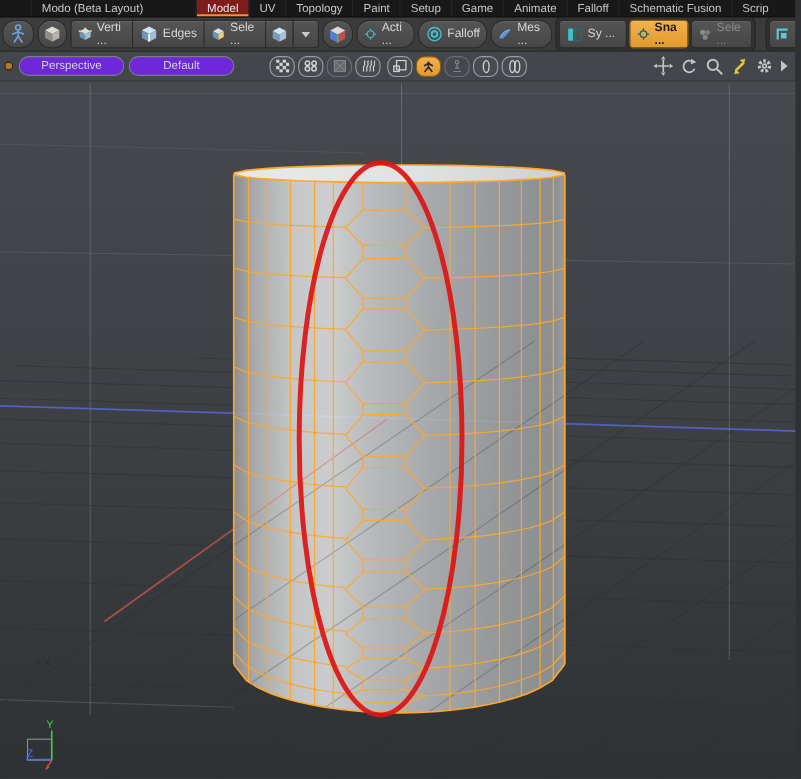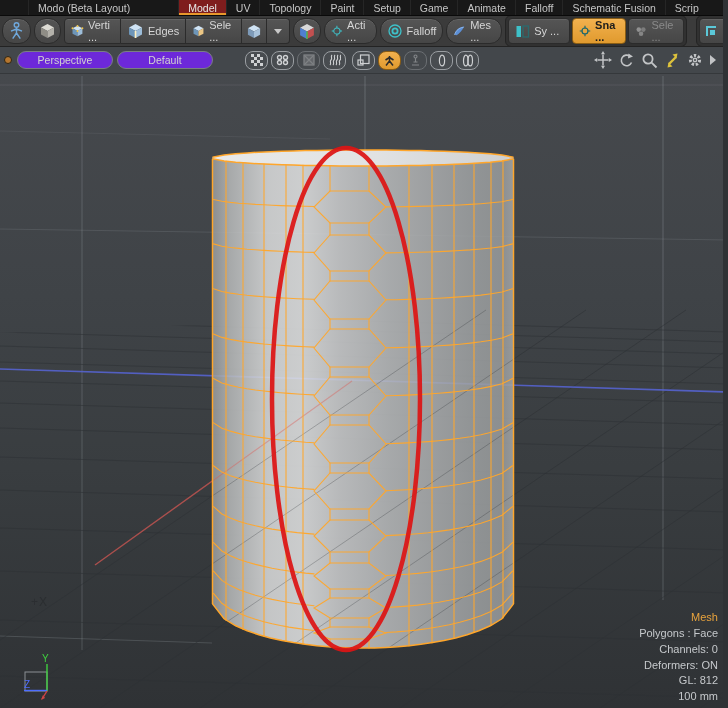--- a/index.html
+++ b/index.html
@@ -456,23 +456,15 @@
           <rect x="25" y="672" width="22" height="19" fill="none" stroke="#9aa0a4" stroke-width="1" stroke-opacity="0.85"></rect>
           <line x1="47" y1="691" x2="47" y2="664" stroke="#3fcf3f" stroke-width="1.4"></line>
           <line x1="24" y1="690.5" x2="47" y2="690.5" stroke="#4d6dff" stroke-width="1.4"></line>
           <line x1="47" y1="691" x2="42" y2="699" stroke="#d04545" stroke-width="1.4"></line>
           <polygon points="41,700 45,698 43,695" fill="#d04545"></polygon>
           <text x="42" y="662" fill="#3fcf3f" font-size="10" font-family="Liberation Sans, DejaVu Sans, sans-serif">Y</text>
           <text x="24" y="688" fill="#4d6dff" font-size="10" font-family="Liberation Sans, DejaVu Sans, sans-serif">Z</text>
         </g>
       </svg>
     <div class="axis-hint">+X</div>
-    <div class="status">
-      <div class="mesh-name">Mesh</div>
-      <div>Polygons : Face</div>
-      <div>Channels: 0</div>
-      <div>Deformers: ON</div>
-      <div>GL: 812</div>
-      <div>100 mm</div>
-    </div>
   </div>
 
 </div>
 
 </body></html>

